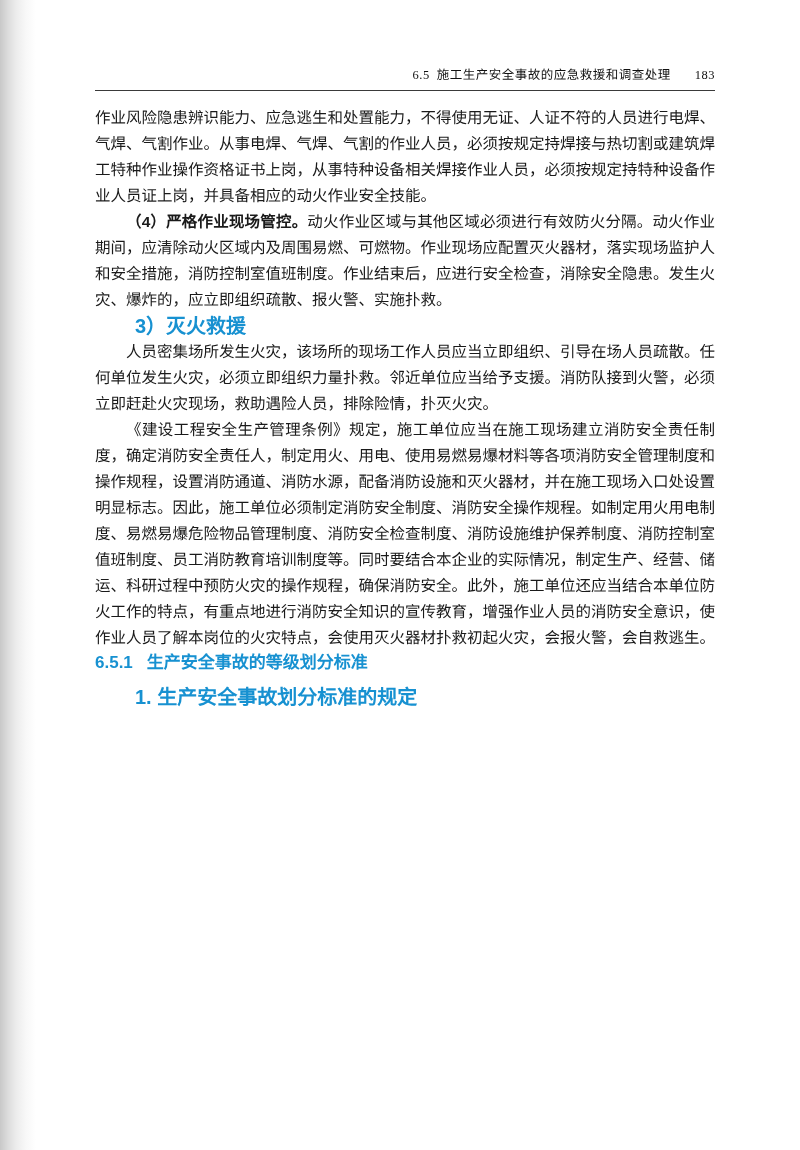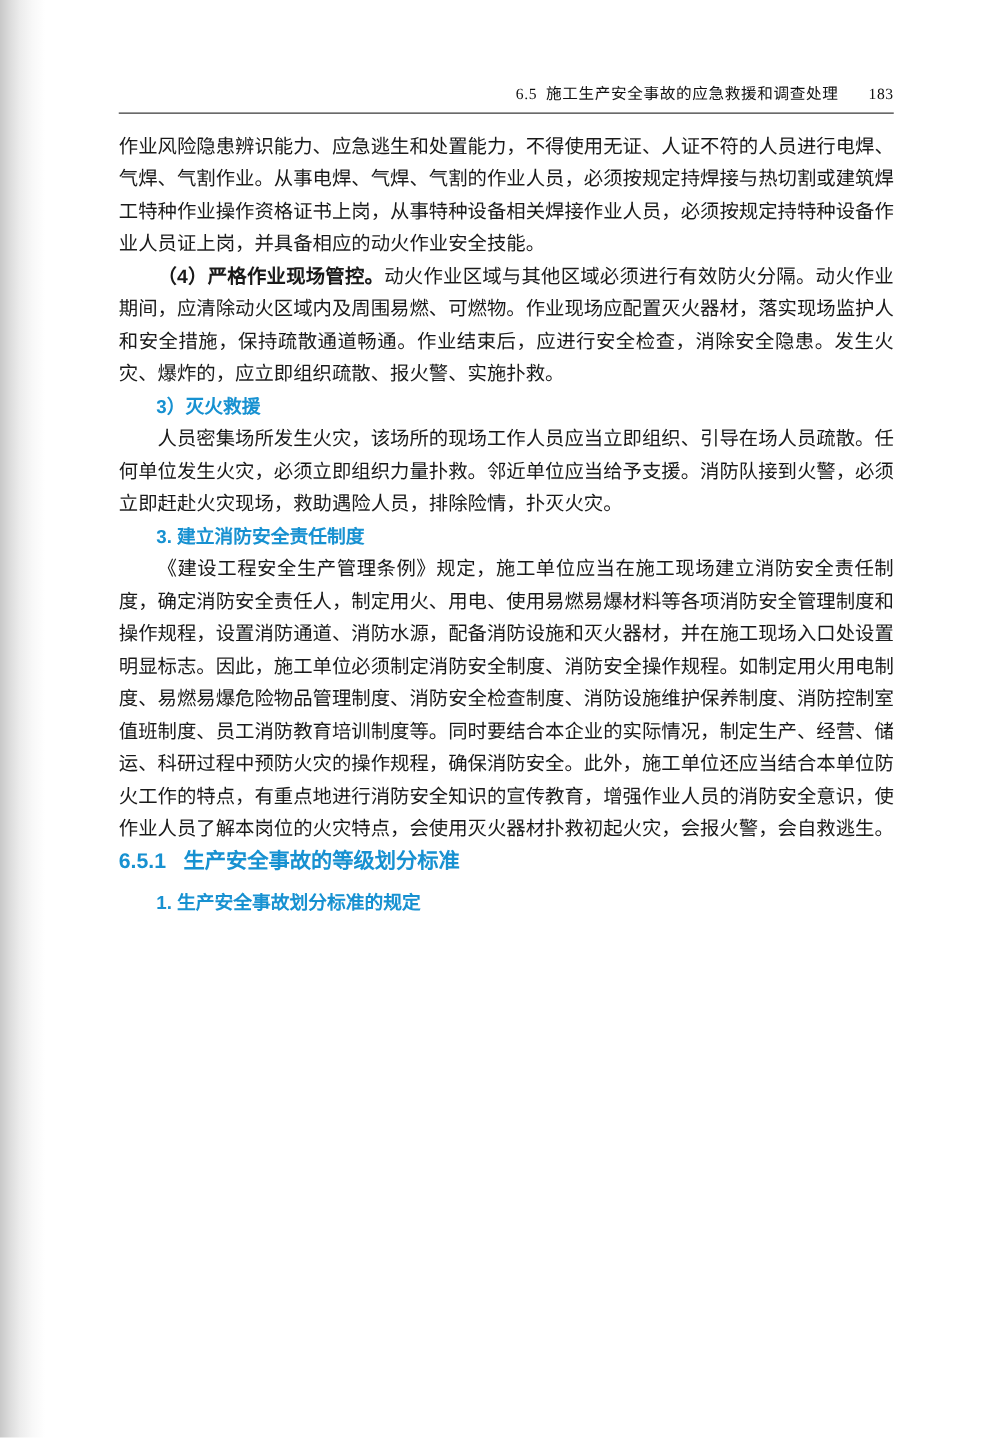--- a/index.html
+++ b/index.html
@@ -57,21 +57,21 @@
     text-align: justify;
   }
   p.par { text-indent: 2em; }
   p.par.no-indent { text-indent: 0; }
   .runin {
     font-weight: bold;
     font-family: "Liberation Sans", "DejaVu Sans", sans-serif;
   }
   .blue-head {
     color: var(--accent, #1791d1);
-    font-size: 15px;
+    font-size: 20px;
     line-height: 26px;
     font-weight: 600;
     text-indent: 2em;
     text-align: left;
     font-family: "Liberation Sans", "DejaVu Sans", sans-serif;
   }
   .section-head {
     color: var(--accent, #1791d1);
     font-family: "Liberation Sans", "DejaVu Sans", sans-serif;
     font-size: 23px;
@@ -107,29 +107,28 @@
         <span class="header-title">施工生产安全事故的应急救援和调查处理</span>
         <span class="header-pagenum">183</span>
       </div>
       <div class="header-rule"></div>
     </header>
 
     <main>
 
       <p class="par no-indent">作业风险隐患辨识能力、应急逃生和处置能力，不得使用无证、人证不符的人员进行电焊、气焊、气割作业。从事电焊、气焊、气割的作业人员，必须按规定持焊接与热切割或建筑焊工特种作业操作资格证书上岗，从事特种设备相关焊接作业人员，必须按规定持特种设备作业人员证上岗，并具备相应的动火作业安全技能。</p>
 
-      <p class="par"><span class="runin">（4）严格作业现场管控。</span><span>动火作业区域与其他区域必须进行有效防火分隔。动火作业期间，应清除动火区域内及周围易燃、可燃物。作业现场应配置灭火器材，落实现场监护人和安全措施，保持疏散通道畅通。作业结束后，应进行安全检查，消除安全隐患。发生火灾、爆炸的，应立即组织疏散、报火警、实施扑救。</span></p>
+      <p class="par"><span class="runin">（4）严格作业现场管控。</span><span>动火作业区域与其他区域必须进行有效防火分隔。动火作业期间，应清除动火区域内及周围易燃、可燃物。作业现场应配置灭火器材，落实现场监护人和安全措施，消防控制室值班制度。作业结束后，应进行安全检查，消除安全隐患。发生火灾、爆炸的，应立即组织疏散、报火警、实施扑救。</span></p>
 
       <h4 class="blue-head">3）灭火救援</h4>
 
 
       <p class="par">人员密集场所发生火灾，该场所的现场工作人员应当立即组织、引导在场人员疏散。任何单位发生火灾，必须立即组织力量扑救。邻近单位应当给予支援。消防队接到火警，必须立即赶赴火灾现场，救助遇险人员，排除险情，扑灭火灾。</p>
 
 
-      <h4 class="blue-head">3. 建立消防安全责任制度</h4>
 
       <p class="par">《建设工程安全生产管理条例》规定，施工单位应当在施工现场建立消防安全责任制度，确定消防安全责任人，制定用火、用电、使用易燃易爆材料等各项消防安全管理制度和操作规程，设置消防通道、消防水源，配备消防设施和灭火器材，并在施工现场入口处设置明显标志。因此，施工单位必须制定消防安全制度、消防安全操作规程。如制定用火用电制度、易燃易爆危险物品管理制度、消防安全检查制度、消防设施维护保养制度、消防控制室值班制度、员工消防教育培训制度等。同时要结合本企业的实际情况，制定生产、经营、储运、科研过程中预防火灾的操作规程，确保消防安全。此外，施工单位还应当结合本单位防火工作的特点，有重点地进行消防安全知识的宣传教育，增强作业人员的消防安全意识，使作业人员了解本岗位的火灾特点，会使用灭火器材扑救初起火灾，会报火警，会自救逃生。</p>
 
 
       <h2 class="subsection-head"><span class="head-num">6.5.1</span><span>生产安全事故的等级划分标准</span></h2>
 
 
       <h4 class="blue-head">1. 生产安全事故划分标准的规定</h4>
 
 

